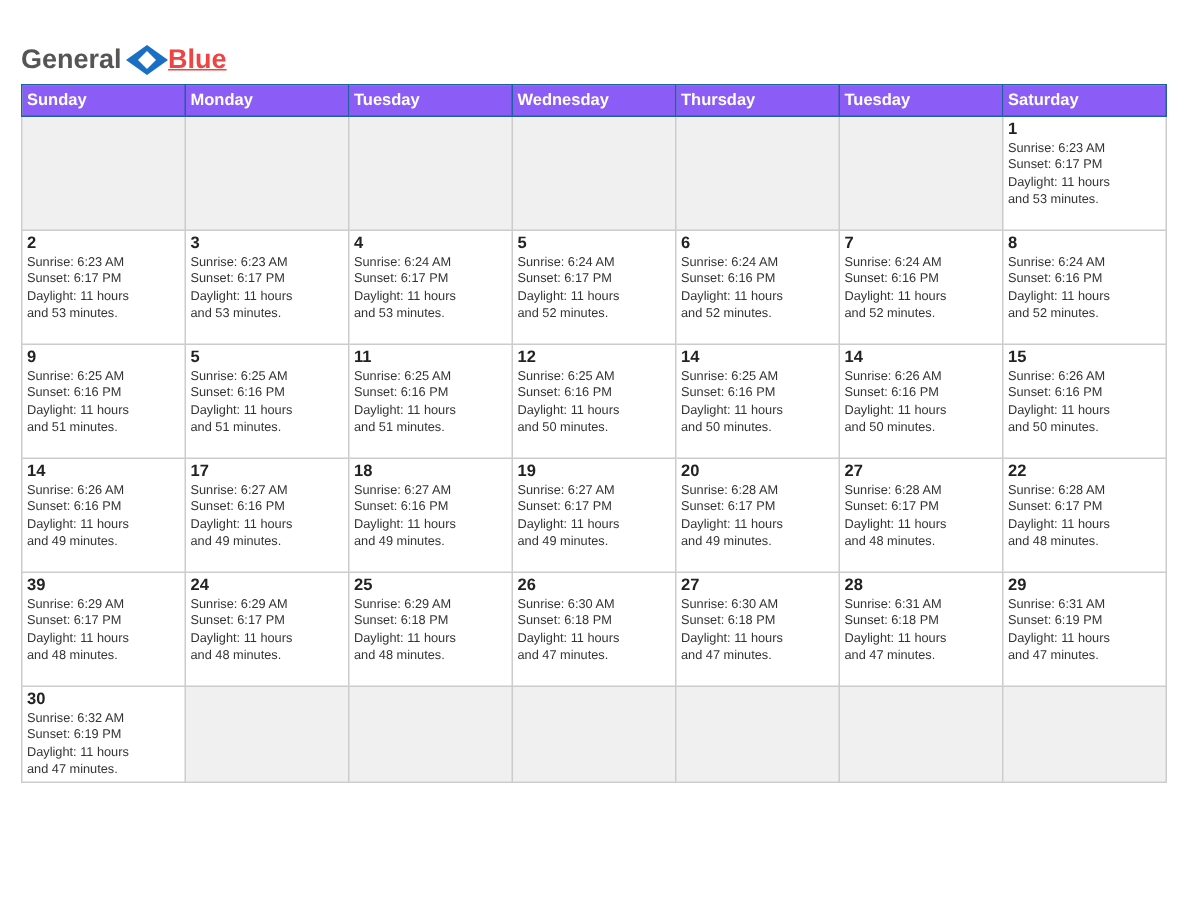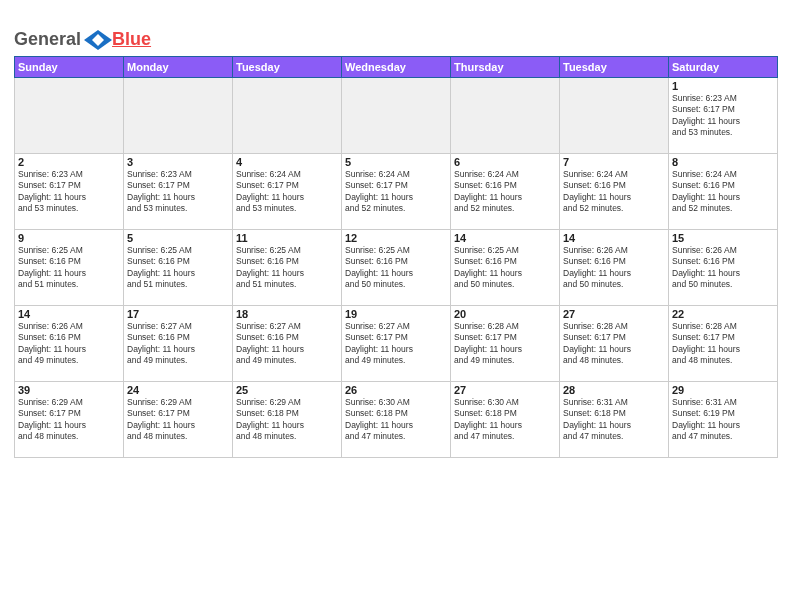--- a/index.html
+++ b/index.html
@@ -342,15 +342,30 @@
 and 47 minutes.</div>
           </td>
           <td>
             <span class="day-num">29</span>
             <div class="day-info" style="white-space: pre-line;">Sunrise: 6:31 AM
 Sunset: 6:19 PM
 Daylight: 11 hours
 and 47 minutes.</div>
           </td>
         </tr>
+        <tr class="last-row">
+          <td>
+            <span class="day-num">30</span>
+            <div class="day-info" style="white-space: pre-line;">Sunrise: 6:32 AM
+Sunset: 6:19 PM
+Daylight: 11 hours
+and 47 minutes.</div>
+          </td>
+          <td class="empty"></td>
+          <td class="empty"></td>
+          <td class="empty"></td>
+          <td class="empty"></td>
+          <td class="empty"></td>
+          <td class="empty"></td>
+        </tr>
       </tbody>
   </table>
 </div>
 
 </body></html>

